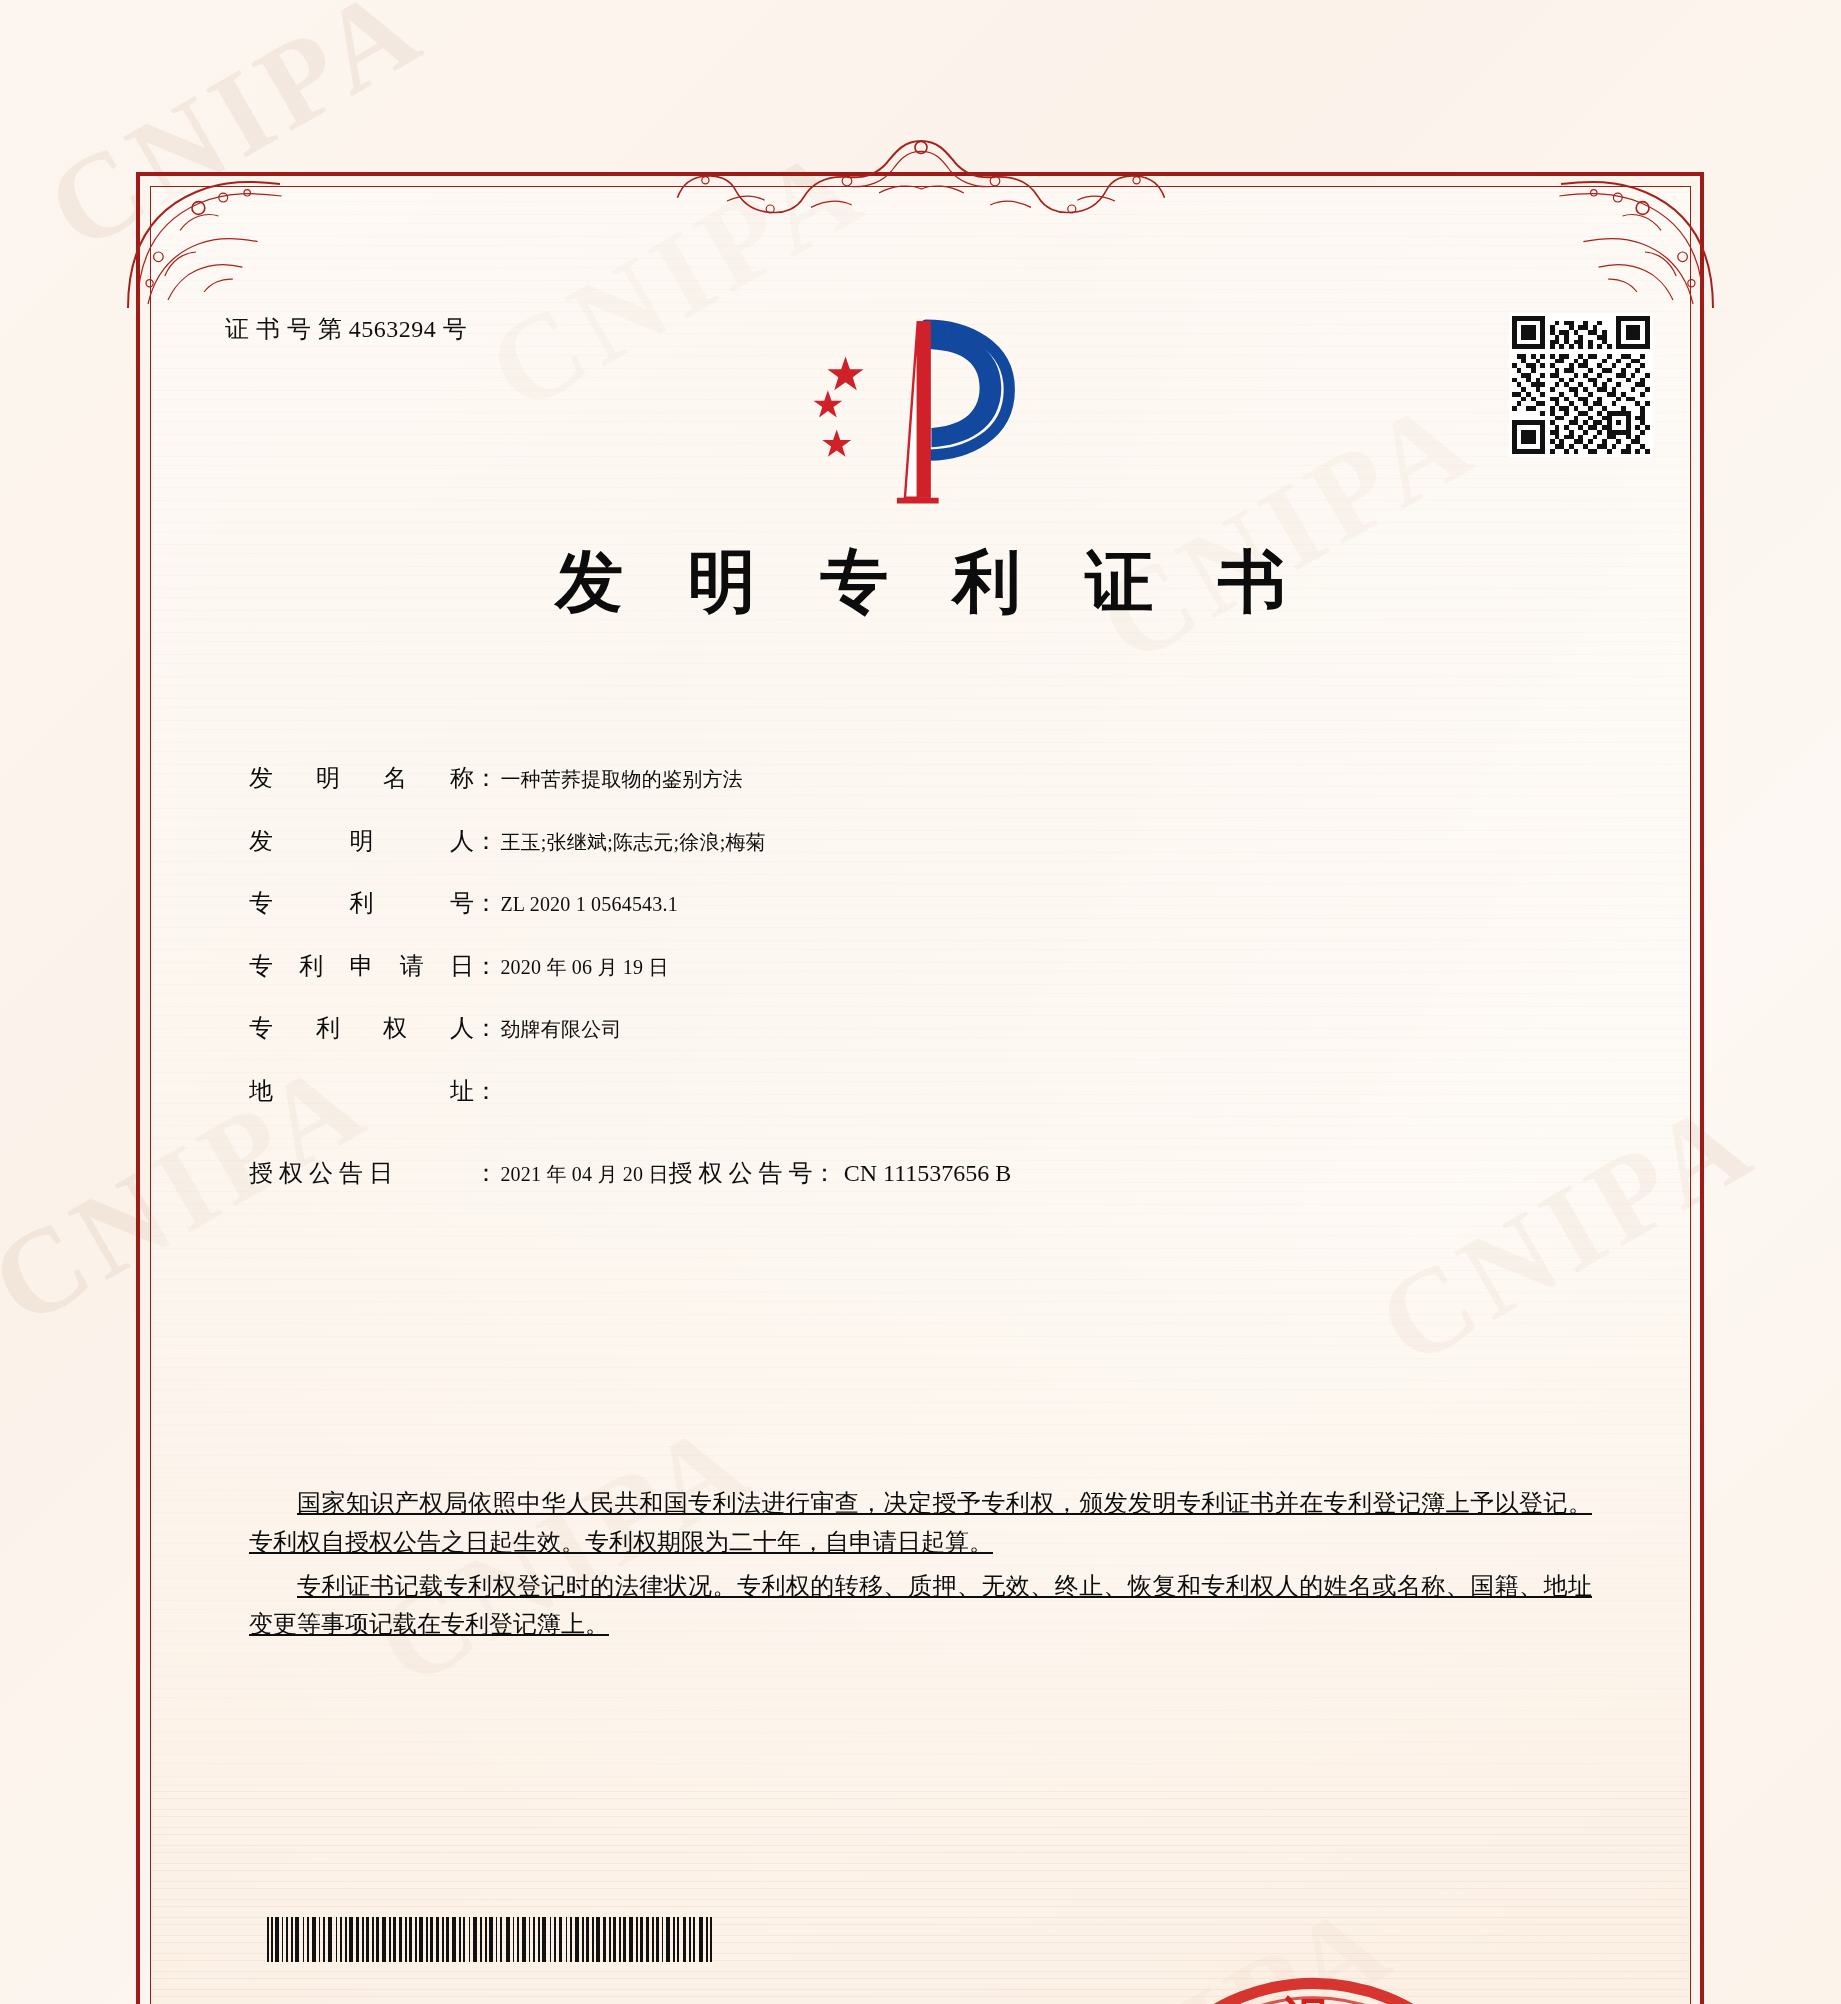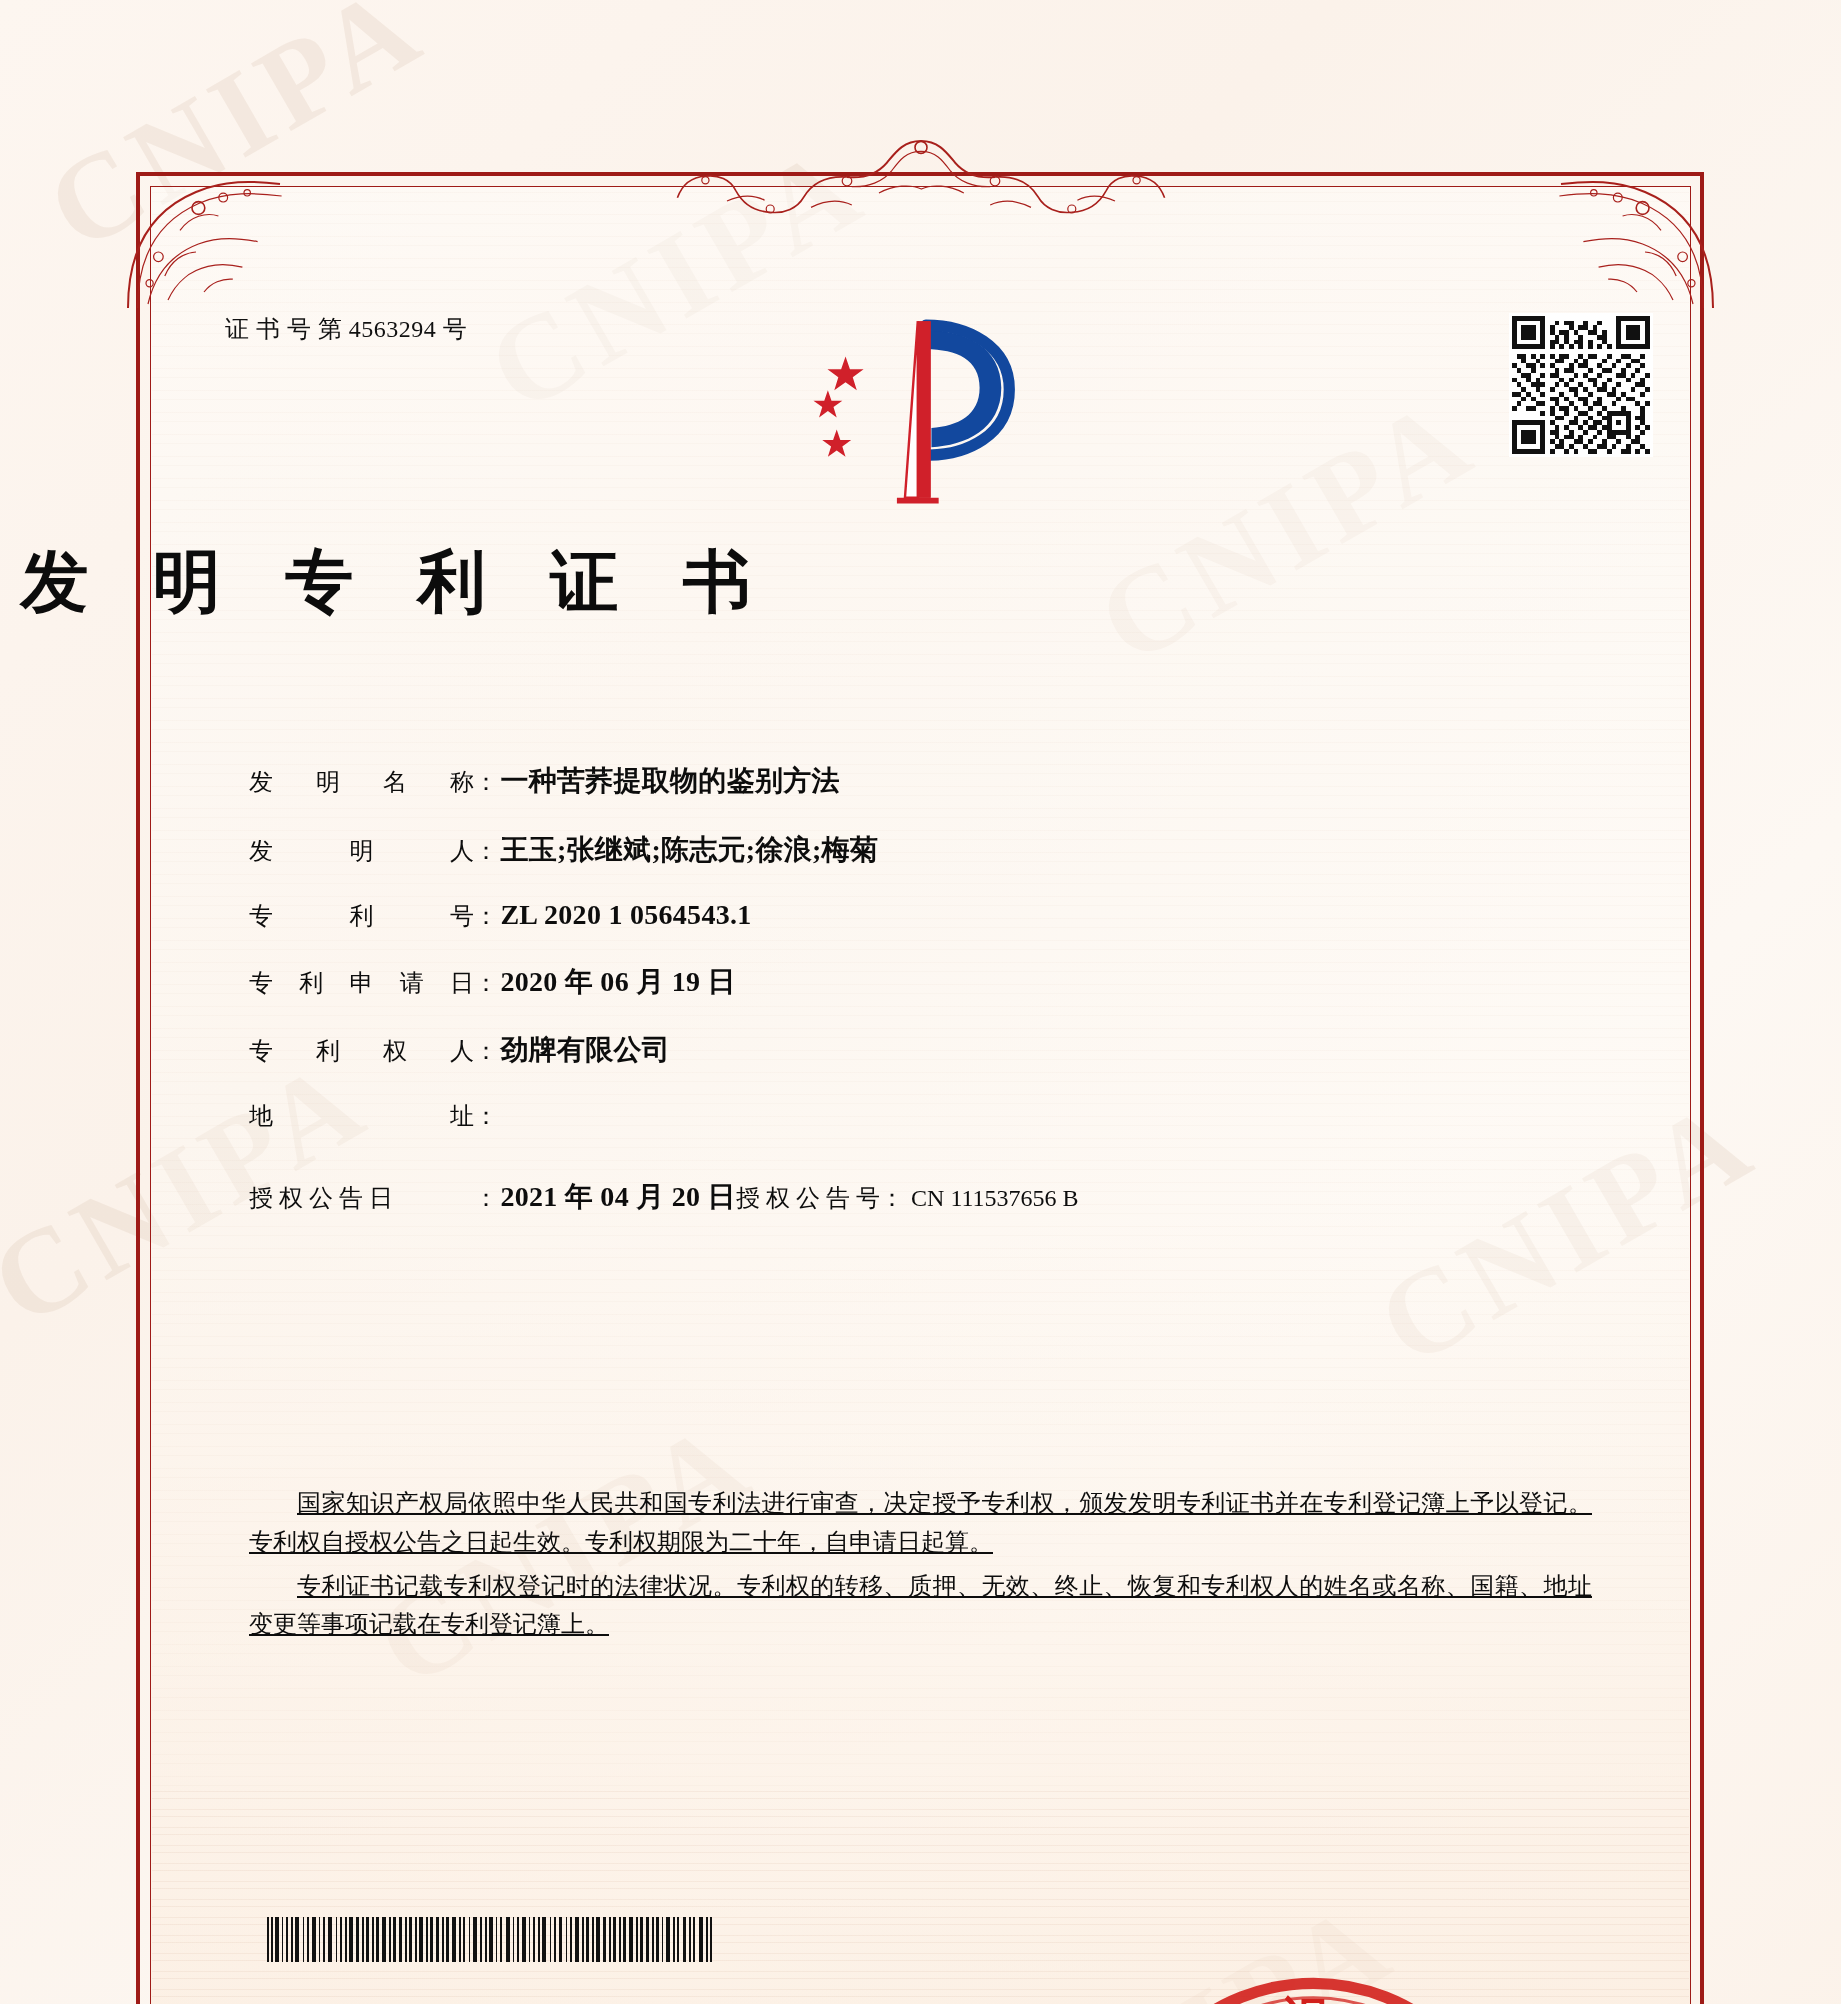--- a/index.html
+++ b/index.html
@@ -138,20 +138,21 @@
     height: 225px;
   }
   .emblem svg { width: 100%; height: 100%; display: block; }
 
   
   .doc-title {
     position: absolute;
     left: 0;
     right: 0;
     top: 537px;
+    text-align: center;
     font-size: 68px;
     font-weight: bold;
     letter-spacing: 0.30em;
     text-indent: 0.30em;
     color: #0c0c0c;
     font-family: "DejaVu Serif", "Liberation Serif", serif;
   }
 
   
   .fields {
@@ -175,23 +176,22 @@
     justify-content: space-between;
     font-size: 24px;
   }
   .field-label span { display: inline-block; }
   .field-colon {
     flex: 0 0 auto;
     padding-right: 2.4px;
   }
   .field-value {
     flex: 1 1 auto;
-    font-size: 28px;
+    font-size: 20px;
     letter-spacing: 0.01em;
-    font-weight: bold;
   }
   .field-row.two-col .field-value { flex: 0 0 auto; }
   .pub-no-label {
     flex: 0 0 auto;
   }
   .pub-no-value { margin-left: 4.8px; }
 
   
   .paragraphs {
     position: absolute;

